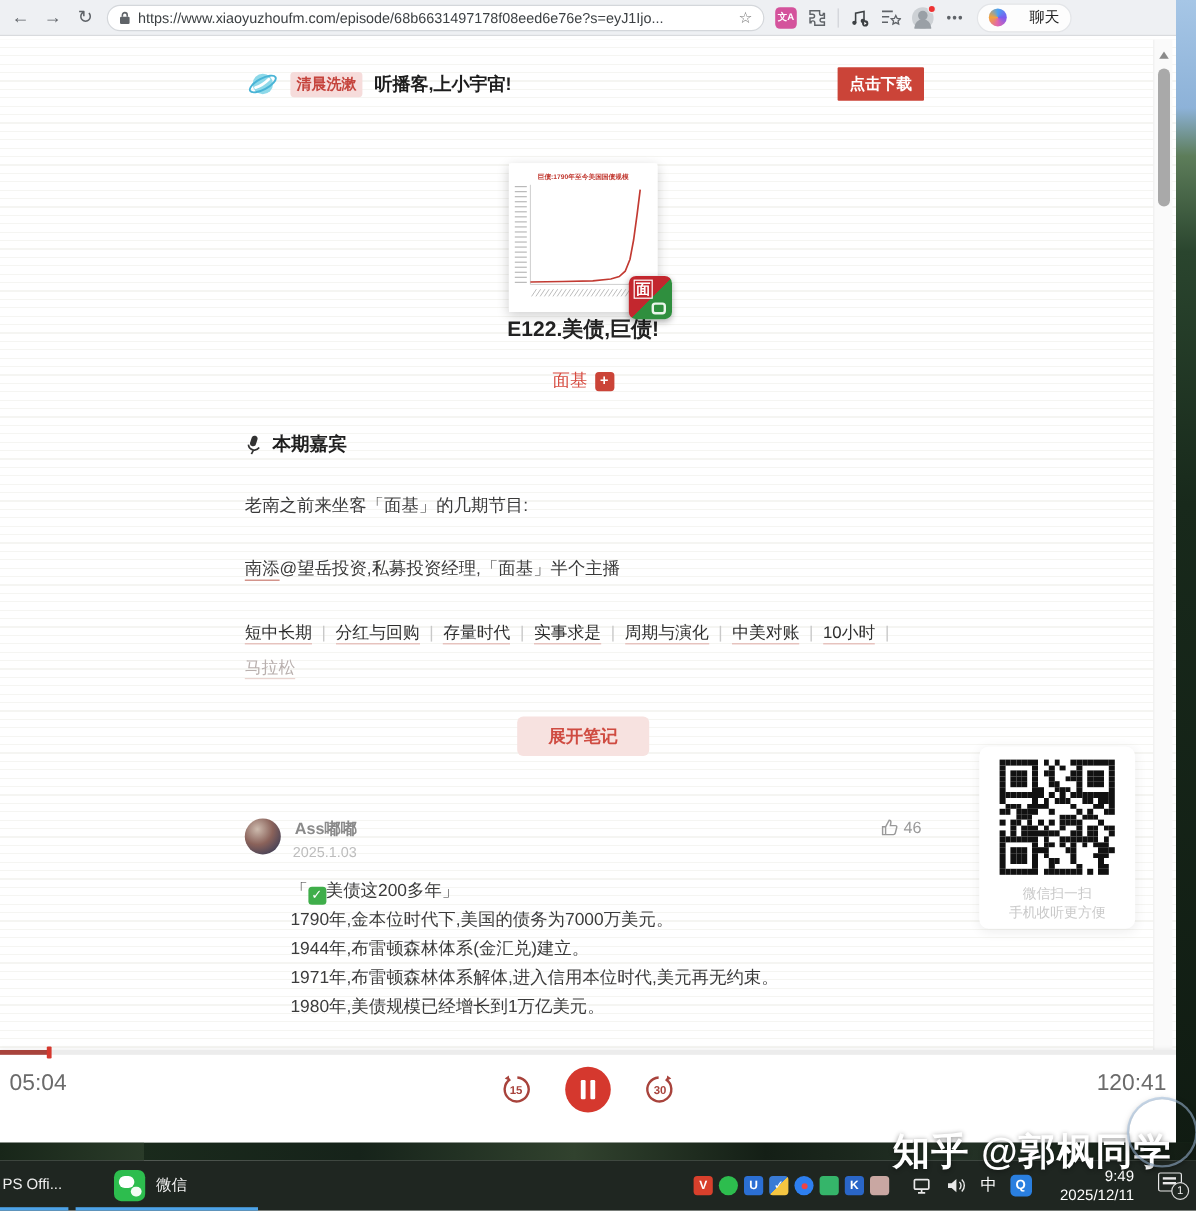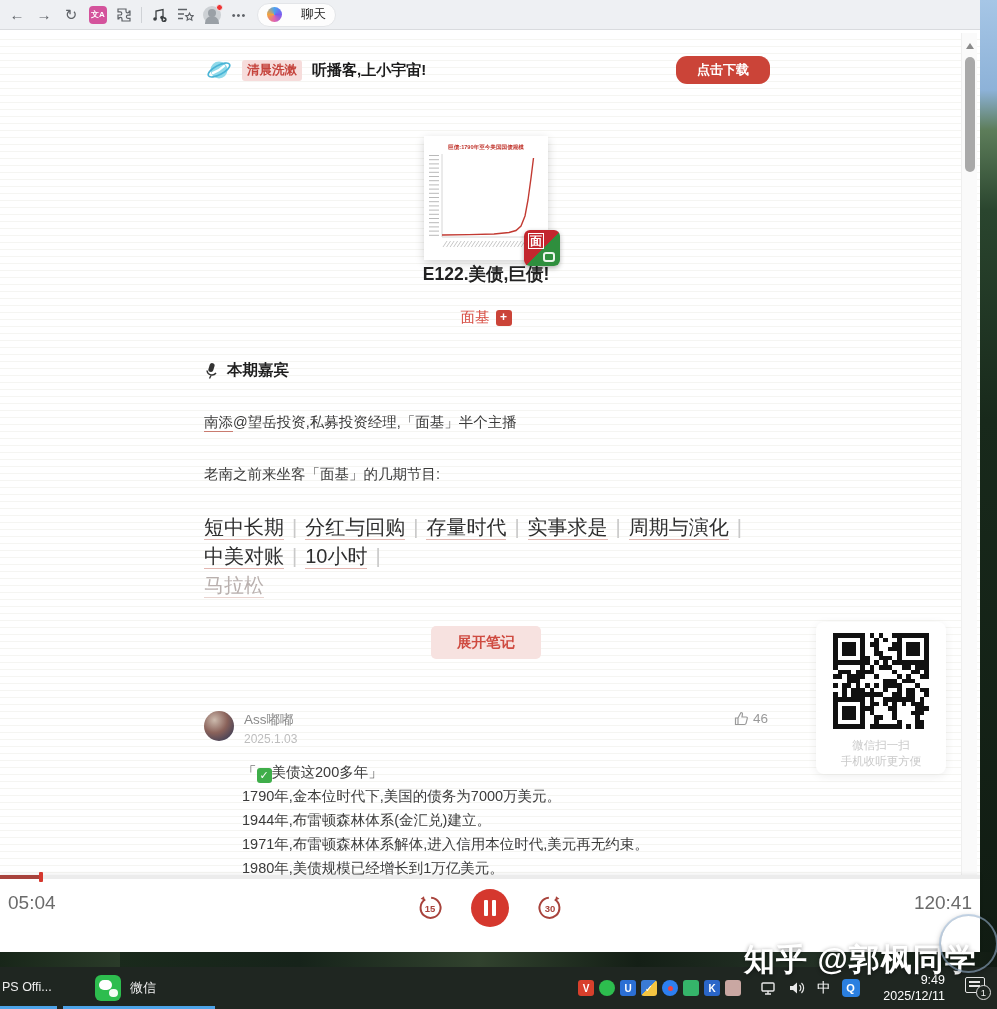--- a/index.html
+++ b/index.html
@@ -41,21 +41,21 @@
   .scroll-up { position:absolute; left:4px; top:10px; width:0; height:0;
     border-left:4px solid transparent; border-right:4px solid transparent; border-bottom:6px solid #8a8a8a; }
   .scroll-thumb { position:absolute; left:3px; top:24px; width:10px; height:115px; background:#a9a9a9; border-radius:5px; }
 
   .column { position:absolute; left:186px; top:0; width:600px; }
 
   .site-header { position:relative; margin-top:19px; height:36px; display:flex; align-items:center; padding:0 16px 0 20px; gap:10px; }
   .hdr-badge { background:#f6dcdb; color:#c5433c; font-size:12.5px; padding:2px 5px; border-radius:3px; font-weight:bold; }
   .hdr-slogan { font-size:15px; font-weight:bold; color:#1c1c1c; }
   .hdr-spacer { flex:1; }
-  .btn-download { background:#cb4438; color:#fff; font-size:13px; font-weight:bold; padding:5px 21px; border-radius:11px; border:none; }
+  .btn-download { background:#cb4438; color:#fff; font-size:13px; font-weight:bold; padding:5px 10px; border-radius:1px; border:none; }
 
   .cover-wrap { position:relative; margin:48px auto 0; width:124px; height:124px; background:#fff;
     box-shadow:0 3px 10px rgba(0,0,0,.18); border-radius:3px; }
   .cover-logo { position:absolute; right:-12px; bottom:-6px; width:36px; height:36px; border-radius:6px;
     background:linear-gradient(135deg,#c3272e 0 52%,#2f8f3e 52% 100%); box-shadow:0 2px 5px rgba(0,0,0,.3);
     overflow:hidden; }
   .cover-logo span { position:absolute; left:4px; top:3px; color:#fff; font-size:12px; font-weight:bold;
     border:1px solid #fff; padding:0 1px; line-height:14px; }
   .cover-logo i { position:absolute; right:5px; bottom:4px; width:12px; height:10px; border:2px solid #eaf5ea; border-radius:3px; }
 
@@ -65,32 +65,32 @@
   .pod-follow { width:16px; height:16px; border-radius:3px; background:#cb4438; color:#fff; font-size:12px;
     line-height:15px; text-align:center; font-weight:bold; }
   .meta-row { margin-top:10px; display:flex; justify-content:center; align-items:center; gap:7px;
     color:#b8b8b8; font-size:13.5px; }
   .meta-sep { color:#ddd; }
   .meta-ic { display:inline-flex; }
 
   .section-h { margin:33px 0 0 18px; display:flex; align-items:center; gap:8px; font-size:15.5px; font-weight:bold; color:#1e1e1e; }
   .para { margin:30px 18px 0; font-size:14.5px; color:#3a3a3a; line-height:22px; }
   .guest-link { color:#3a3a3a; border-bottom:1.5px solid #c97b6f; padding-bottom:1px; }
-  .links-block { margin:28px 18px 0; font-size:20px; line-height:29px; color:#2e2e2e; }
+  .links-block { margin:28px 18px 0; font-size:14px; line-height:29px; color:#2e2e2e; }
   .slink { border-bottom:1.5px solid #e3b7b1; padding-bottom:1px; cursor:pointer; }
   .lsep { color:#c9c9c9; margin:0 8px; }
   .slink-gray { color:#b9b0ae; border-bottom:1.5px solid #e9d4d0; padding-bottom:1px; }
   .expand-btn { display:block; margin:26px auto 0; background:#f7e2e0; color:#cf4b41; font-size:14.5px;
     padding:7px 26px; border:none; border-radius:5px; font-weight:bold; }
 
   .comment { margin:52px 18px 0; }
   .cmt-head { display:flex; align-items:flex-start; gap:10px; }
   .cmt-avatar { width:30px; height:30px; border-radius:50%;
     background:radial-gradient(circle at 35% 30%,#cdbbae,#8a625a 45%,#3e3e56 85%); }
-  .cmt-name { font-size:13.5px; color:#8a8a8a; font-weight:normal; }
+  .cmt-name { font-size:13.5px; color:#8a8a8a; font-weight:bold;text-align:right; }
   .cmt-date { font-size:12px; color:#bdbdbd; margin-top:3px; }
   .cmt-like { margin-left:auto; display:flex; align-items:center; gap:4px; color:#9a9a9a; font-size:13.5px; }
   .cmt-body { margin:14px 0 0 38px; font-size:14.5px; color:#3b3b3b; line-height:24px; }
   .check-ic { display:inline-block; width:15px; height:15px; background:#3fae4a; border-radius:3px;
     color:#fff; font-size:11px; line-height:15px; text-align:center; vertical-align:-2px; }
 
   .qr-card { position:absolute; left:816px; top:589px; width:130px; height:152px; background:#fff;
     border-radius:8px; box-shadow:0 2px 10px rgba(0,0,0,.07); padding:11px 11px 0; }
   .qr-grid { width:96px; height:96px; margin:0 auto; display:grid; grid-template-columns:repeat(21,1fr); grid-template-rows:repeat(21,1fr); }
   .qr-grid div.on { background:#111; }
@@ -147,20 +147,28 @@
 
 <div class="stage">
 
   <div class="wall-right"></div>
   <div class="wall-bottom"></div>
 
   <div class="chrome">
     <span class="navic">←</span>
     <span class="navic">→</span>
     <span class="navic">↻</span>
+    <div class="urlpill">
+      <svg width="10" height="12" viewBox="0 0 10 12">
+          <rect x="1" y="5" width="8" height="6" rx="1" fill="#5f6368"></rect>
+          <path d="M3 5V3.5a2 2 0 014 0V5" fill="none" stroke="#5f6368" stroke-width="1.3"></path>
+        </svg>
+      <span class="urltext">https://www.xiaoyuzhoufm.com/episode/68b6631497178f08eed6e76e?s=eyJ1Ijo...</span>
+      <span class="pillstar">☆</span>
+    </div>
     <span class="ext-translate">文A</span>
     <svg width="16" height="16" viewBox="0 0 16 16">
         <path d="M6 2h4v2.2a1.6 1.6 0 103.2 0H14v4h-2a1.6 1.6 0 100 3.2h2V14H6v-2a1.6 1.6 0 10-3.2 0H2V8h2.2a1.6 1.6 0 100-3.2H2V2h4z" fill="none" stroke="#5f6368" stroke-width="1.2"></path>
       </svg>
     <span class="sep-v"></span>
     <svg width="17" height="16" viewBox="0 0 17 16">
         <path d="M5 12V4l7-1.5V10" fill="none" stroke="#3c4043" stroke-width="1.3"></path>
         <circle cx="4" cy="12" r="1.8" fill="#3c4043"></circle>
         <circle cx="11" cy="10.5" r="1.8" fill="#3c4043"></circle>
         <circle cx="13" cy="12.5" r="2.6" fill="#3c4043"></circle>
@@ -266,25 +274,25 @@
 
       <div class="section-h">
         <svg width="15" height="17" viewBox="0 0 15 17">
             <rect x="5" y="1" width="5" height="9" rx="2.5" fill="#333" transform="rotate(18 7.5 5.5)"></rect>
             <path d="M3 8.5a5 5 0 009 2.5" fill="none" stroke="#333" stroke-width="1.4"></path>
             <path d="M7 13.5l-1.5 3" stroke="#333" stroke-width="1.4"></path>
           </svg>
         <span>本期嘉宾</span>
       </div>
 
+      <div class="para">老南之前来坐客「面基」的几期节目:</div>
+
       <div class="para">
         <span class="guest-link">南添</span><span>@望岳投资,私募投资经理,「面基」半个主播</span>
       </div>
-
-      <div class="para">老南之前来坐客「面基」的几期节目:</div>
 
       <div class="links-block">
         <span><span class="slink">短中长期</span><span class="lsep">|</span><span class="slink">分红与回购</span><span class="lsep">|</span><span class="slink">存量时代</span><span class="lsep">|</span><span class="slink">实事求是</span><span class="lsep">|</span><span class="slink">周期与演化</span><span class="lsep">|</span><span class="slink">中美对账</span><span class="lsep">|</span><span class="slink">10小时</span></span><span class="lsep">|</span><br>
         <span class="slink-gray">马拉松</span>
       </div>
 
       <button class="expand-btn">展开笔记</button>
 
       <div class="comment">
         <div class="cmt-head">

